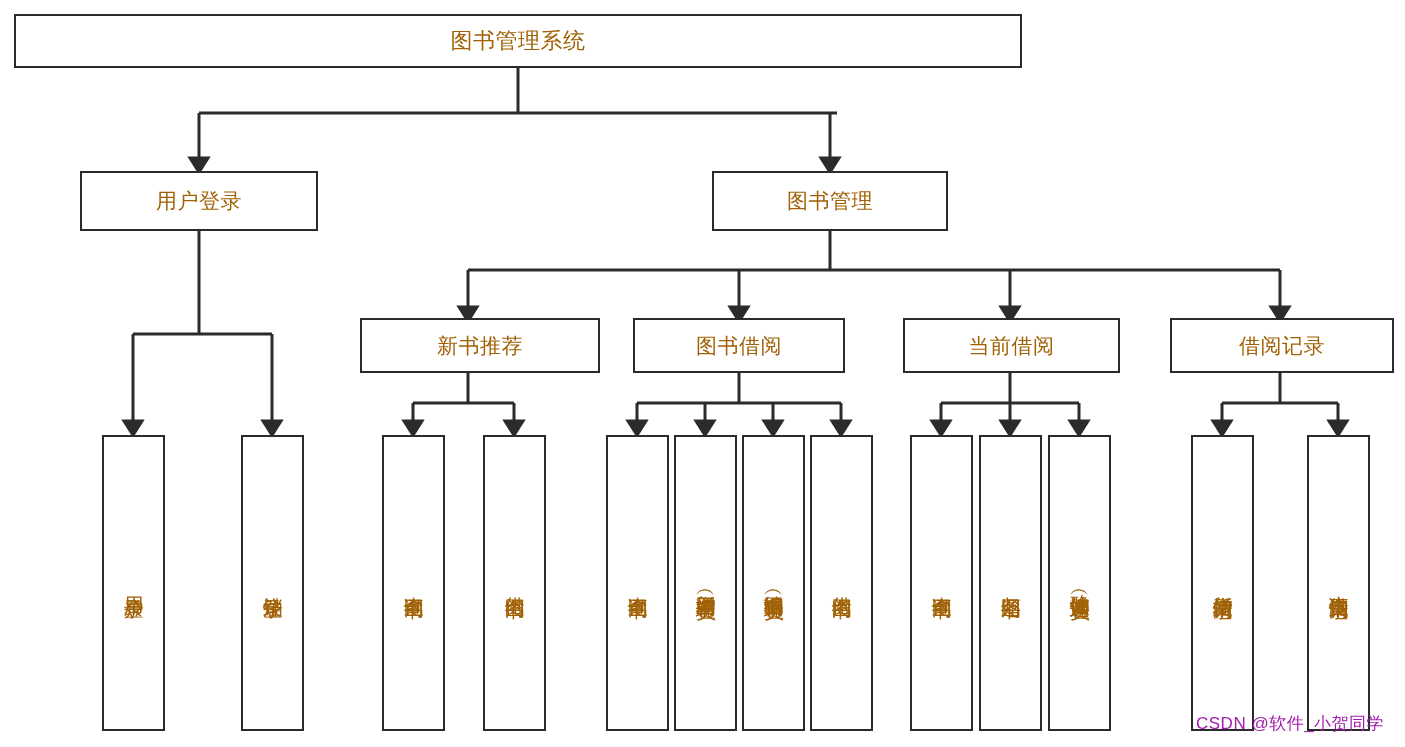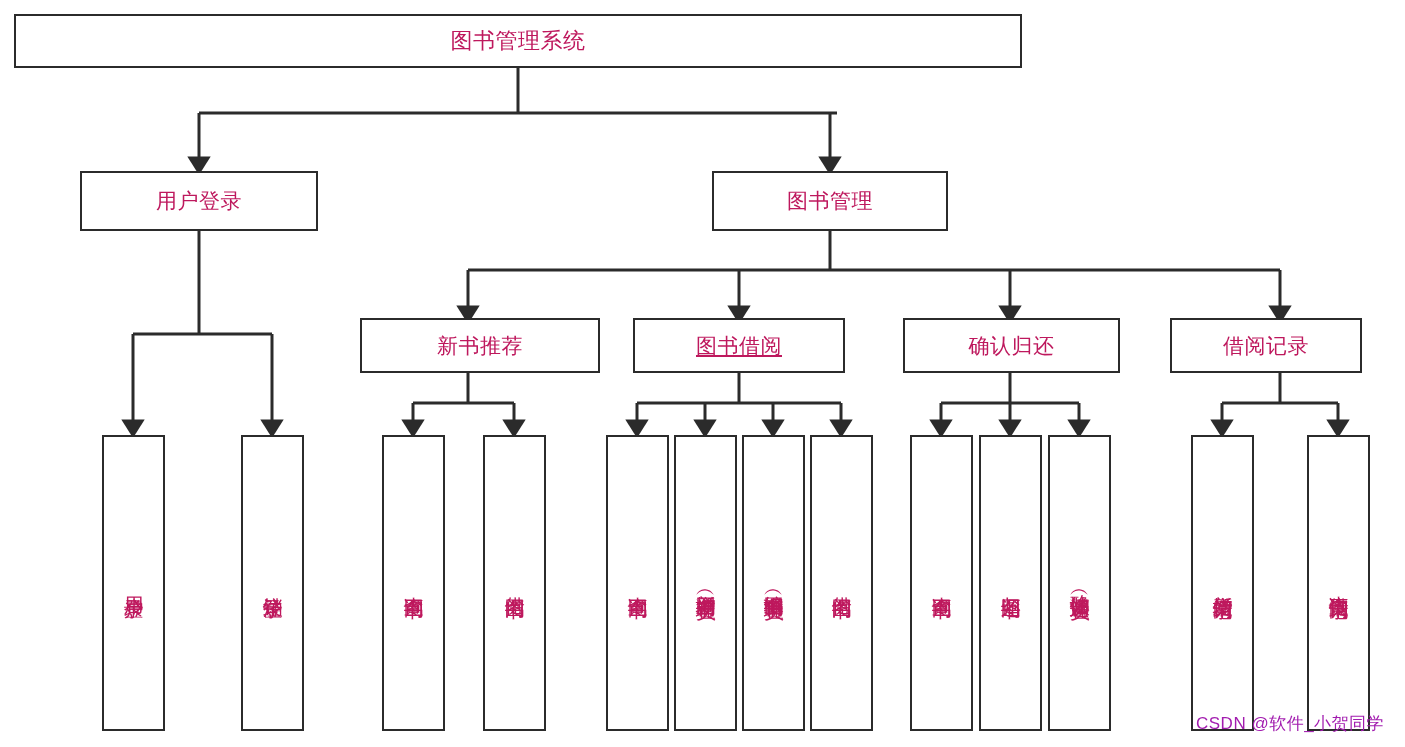--- a/index.html
+++ b/index.html
@@ -26,21 +26,21 @@
     pointer-events: none;
   }
   .node-box {
     position: absolute;
     box-sizing: border-box;
     background: #ffffff;
     border: 2px solid #2b2b2b;
     display: flex;
     align-items: center;
     justify-content: center;
-    color: #be185d;
+    color: #a16207;
   }
   .node-box.horizontal .node-label {
     writing-mode: horizontal-tb;
     font-size: 21px;
     line-height: 1.2;
     letter-spacing: 0.5px;
     white-space: nowrap;
   }
   .node-box.vertical {
     align-items: center;
@@ -131,27 +131,27 @@
   <div class="node-box horizontal" style="left:80px; top:171px; width:238px; height:60px;">
     <span class="node-label">用户登录</span>
   </div>
   <div class="node-box horizontal" style="left:712px; top:171px; width:236px; height:60px;">
     <span class="node-label">图书管理</span>
   </div>
 
   <div class="node-box horizontal" style="left:360px; top:318px; width:240px; height:55px;">
     <span class="node-label">新书推荐</span>
   </div>
-  <div class="node-box horizontal" style="left:633px; top:318px; width:212px; height:55px;text-decoration:underline;">
+  <div class="node-box horizontal" style="left:633px; top:318px; width:212px; height:55px;">
     <span class="node-label">图书借阅</span>
   </div>
   <div class="node-box horizontal" style="left:903px; top:318px; width:217px; height:55px;">
-    <span class="node-label">确认归还</span>
+    <span class="node-label">当前借阅</span>
   </div>
-  <div class="node-box horizontal" style="left:1170px; top:318px; width:192px; height:55px;">
+  <div class="node-box horizontal" style="left:1170px; top:318px; width:224px; height:55px;">
     <span class="node-label">借阅记录</span>
   </div>
 
   <div class="node-box vertical" style="left:102px; top:435px; width:63px; height:296px;">
     <span class="node-label">用户登录</span>
   </div>
   <div class="node-box vertical" style="left:241px; top:435px; width:63px; height:296px;">
     <span class="node-label">注销登录</span>
   </div>
 

